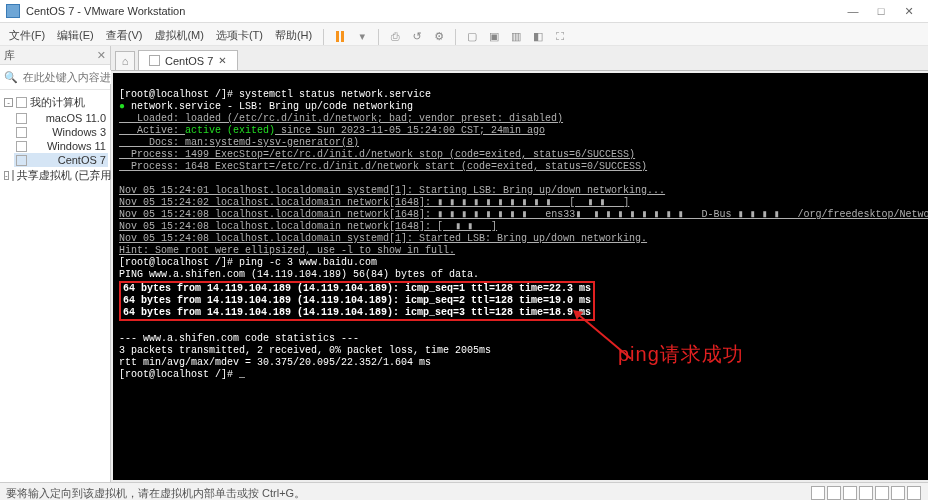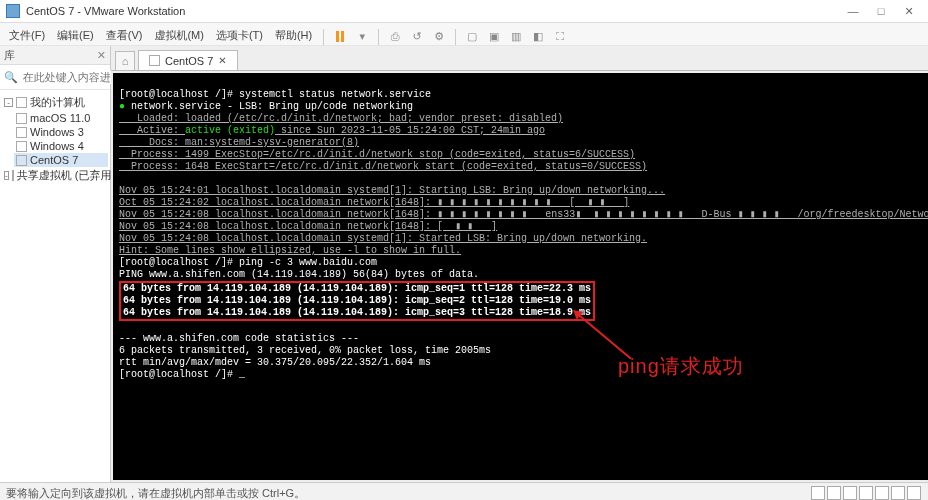--- a/index.html
+++ b/index.html
@@ -16,34 +16,34 @@
   .body{display:flex;height:calc(500px - 22px - 22px - 20px);}
   .sidebar{width:110px;border-right:1px solid #ccc;display:flex;flex-direction:column;background:#fff;}
   .sidehdr{height:18px;display:flex;align-items:center;justify-content:space-between;padding:0 4px;border-bottom:1px solid #ddd;background:#f2f2f2;font-size:11px;color:#555;}
   .closex{color:#888;}
   .search{height:20px;display:flex;align-items:center;padding:2px 4px;border-bottom:1px solid #e5e5e5;}
   .searchbox{flex:1;border:none;outline:none;font-size:11px;color:#888;}
   .tree{padding:4px 2px;font-size:11px;}
   .tnode{display:flex;align-items:center;gap:3px;padding:1px 2px;white-space:nowrap;}
   .twisty{width:9px;height:9px;border:1px solid #999;font-size:8px;line-height:8px;text-align:center;color:#555;box-sizing:border-box;}
   .ticon2{width:11px;height:11px;border:1px solid #aaa;box-sizing:border-box;}
-  .ind1{margin-left:12px;}
+  .ind1{margin-left:12px;justify-content:space-between;}
   .sel{background:#d5e5f5;}
   .main{flex:1;display:flex;flex-direction:column;background:#eee;}
   .tabstrip{height:22px;display:flex;align-items:flex-end;padding:2px 4px 0 4px;background:#eee;border-bottom:1px solid #bbb;}
   .hometab{width:18px;height:18px;border:1px solid #bbb;border-bottom:none;background:#f6f6f6;margin-right:3px;display:flex;align-items:center;justify-content:center;}
   .tab{height:19px;padding:0 10px;display:flex;align-items:center;gap:5px;border:1px solid #bbb;border-bottom:none;background:#fff;font-size:11px;}
   .tabx{color:#555;font-size:10px;}
   .terminal-wrap{flex:1;margin:2px;background:#000;overflow:hidden;font-family:"Consolas","Courier New",monospace;font-size:10px;line-height:12px;color:#b0b0b0;white-space:pre;padding:4px 6px;position:relative;}
   .cw{color:#fff;} .cg{color:#22dd22;} .cgray{color:#b0b0b0;text-decoration:underline;}
   .hlbox{border:2px solid #e02020;display:inline-block;padding:0 2px;font-weight:bold;}
   .arrow{position:absolute;left:465px;top:240px;width:60px;height:55px;pointer-events:none;}
   .arrow .line{position:absolute;left:0;top:0;width:70px;height:2px;background:#e02020;transform:rotate(40deg);transform-origin:0 0;}
   .arrow .head{position:absolute;right:-6px;top:-3px;width:0;height:0;border-right:9px solid #e02020;border-top:5px solid transparent;border-bottom:5px solid transparent;transform:rotate(40deg);left:-6px;top:-5px;}
-  .annot{position:absolute;left:505px;top:287px;color:#e02020;font-family:"Microsoft YaHei",Arial,sans-serif;font-size:20px;letter-spacing:1px;}
+  .annot{position:absolute;left:505px;top:275px;color:#e02020;font-family:"Microsoft YaHei",Arial,sans-serif;font-size:20px;letter-spacing:1px;}
   .statusbar{height:20px;line-height:20px;padding:0 6px;background:#f2f2f2;border-top:1px solid #ccc;font-size:11px;color:#555;display:flex;align-items:center;}
   .sb-spacer{flex:1;}
   .sb-chip{width:14px;height:14px;border:1px solid #aaa;margin:0 1px;box-sizing:border-box;background:#fff;}
 </style>
 </head>
 <body>
 
 <div class="titlebar">
   <div class="tleft">
     <div class="ticon"></div>
@@ -104,21 +104,21 @@
       <div class="tnode ind1">
           <span class="ticon2"></span>
           <span>macOS 11.0</span>
         </div>
       <div class="tnode ind1">
           <span class="ticon2"></span>
           <span>Windows 3</span>
         </div>
       <div class="tnode ind1">
           <span class="ticon2"></span>
-          <span>Windows 4</span>
+          <span>Windows 11</span>
         </div>
       <div class="tnode ind1 sel">
           <span class="ticon2"></span>
           <span>CentOS 7</span>
         </div>
       <div class="tnode">
         <span class="twisty">-</span>
           <span class="ticon2"></span>
         <span>共享虚拟机 (已弃用)</span>
       </div>
@@ -140,33 +140,33 @@
     <div class="terminal-wrap">
 <span class="cw">[root@localhost /]# systemctl status network.service</span>
 <span class="cg">● </span><span class="cw">network.service - LSB: Bring up/code networking</span>
 <span class="cgray">   Loaded: loaded (/etc/rc.d/init.d/network; bad; vendor preset: disabled)</span>
 <span class="cgray">   Active: </span><span class="cg">active (exited)</span><span class="cgray"> since Sun 2023-11-05 15:24:00 CST; 24min ago</span>
 <span class="cgray">     Docs: man:systemd-sysv-generator(8)</span>
 <span class="cgray">  Process: 1499 ExecStop=/etc/rc.d/init.d/network stop (code=exited, status=6/SUCCESS)</span>
 <span class="cgray">  Process: 1648 ExecStart=/etc/rc.d/init.d/network start (code=exited, status=0/SUCCESS)</span>
 <span> </span>
 <span class="cgray">Nov 05 15:24:01 localhost.localdomain systemd[1]: Starting LSB: Bring up/down networking...</span>
-<span class="cgray">Oct 05 15:24:02 localhost.localdomain network[1648]: ▮ ▮ ▮ ▮ ▮ ▮ ▮ ▮ ▮ ▮   [  ▮ ▮   ]</span>
+<span class="cgray">Nov 05 15:24:02 localhost.localdomain network[1648]: ▮ ▮ ▮ ▮ ▮ ▮ ▮ ▮ ▮ ▮   [  ▮ ▮   ]</span>
 <span class="cgray">Nov 05 15:24:08 localhost.localdomain network[1648]: ▮ ▮ ▮ ▮ ▮ ▮ ▮ ▮   ens33▮  ▮ ▮ ▮ ▮ ▮ ▮ ▮ ▮   D-Bus ▮ ▮ ▮ ▮   /org/freedesktop/NetworkManager/ActiveConnection/2▮</span>
 <span class="cgray">Nov 05 15:24:08 localhost.localdomain network[1648]: [  ▮ ▮   ]</span>
 <span class="cgray">Nov 05 15:24:08 localhost.localdomain systemd[1]: Started LSB: Bring up/down networking.</span>
-<span class="cgray">Hint: Some lines show ellipsized, use -l to show in full.</span>
+<span class="cgray">Hint: Some root were ellipsized, use -l to show in full.</span>
 <span class="cw">[root@localhost /]# ping -c 3 www.baidu.com</span>
 <span class="cw">PING www.a.shifen.com (14.119.104.189) 56(84) bytes of data.</span>
 <span class="hlbox"><span class="cw">64 bytes from 14.119.104.189 (14.119.104.189): icmp_seq=1 ttl=128 time=22.3 ms</span>
 <span class="cw">64 bytes from 14.119.104.189 (14.119.104.189): icmp_seq=2 ttl=128 time=19.0 ms</span>
 <span class="cw">64 bytes from 14.119.104.189 (14.119.104.189): icmp_seq=3 ttl=128 time=18.9 ms</span></span>
 <span> </span>
 <span class="cw">--- www.a.shifen.com code statistics ---</span>
-<span class="cw">6 packets transmitted, 3 received, 0% packet loss, time 2005ms</span>
+<span class="cw">3 packets transmitted, 2 received, 0% packet loss, time 2005ms</span>
 <span class="cw">rtt min/avg/max/mdev = 30.375/20.095/22.352/1.604 ms</span>
 <span class="cw">[root@localhost /]# _</span>
 
       <div class="arrow">
         <div class="head"></div><div class="line"></div>
       </div>
       <div class="annot">ping请求成功</div>
     </div>
   </div>
 </div>

